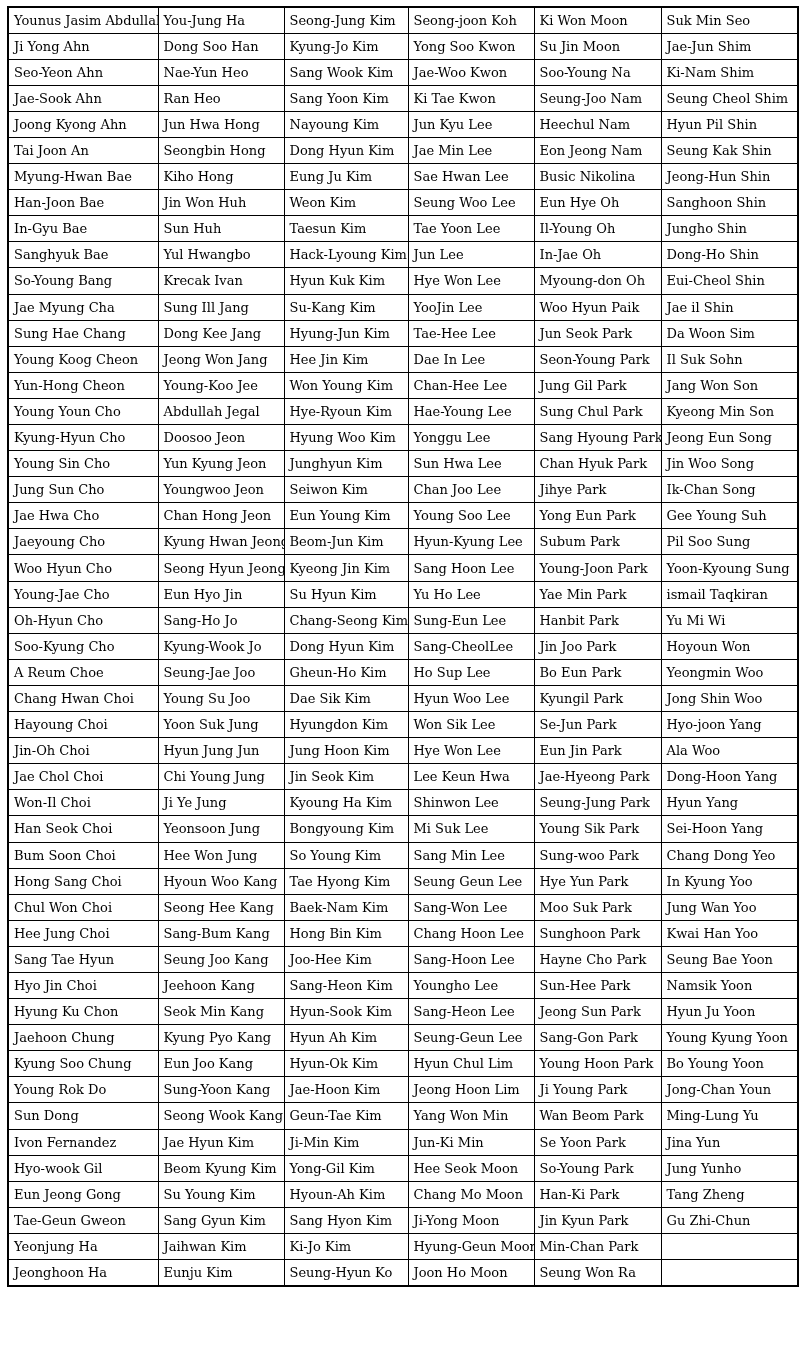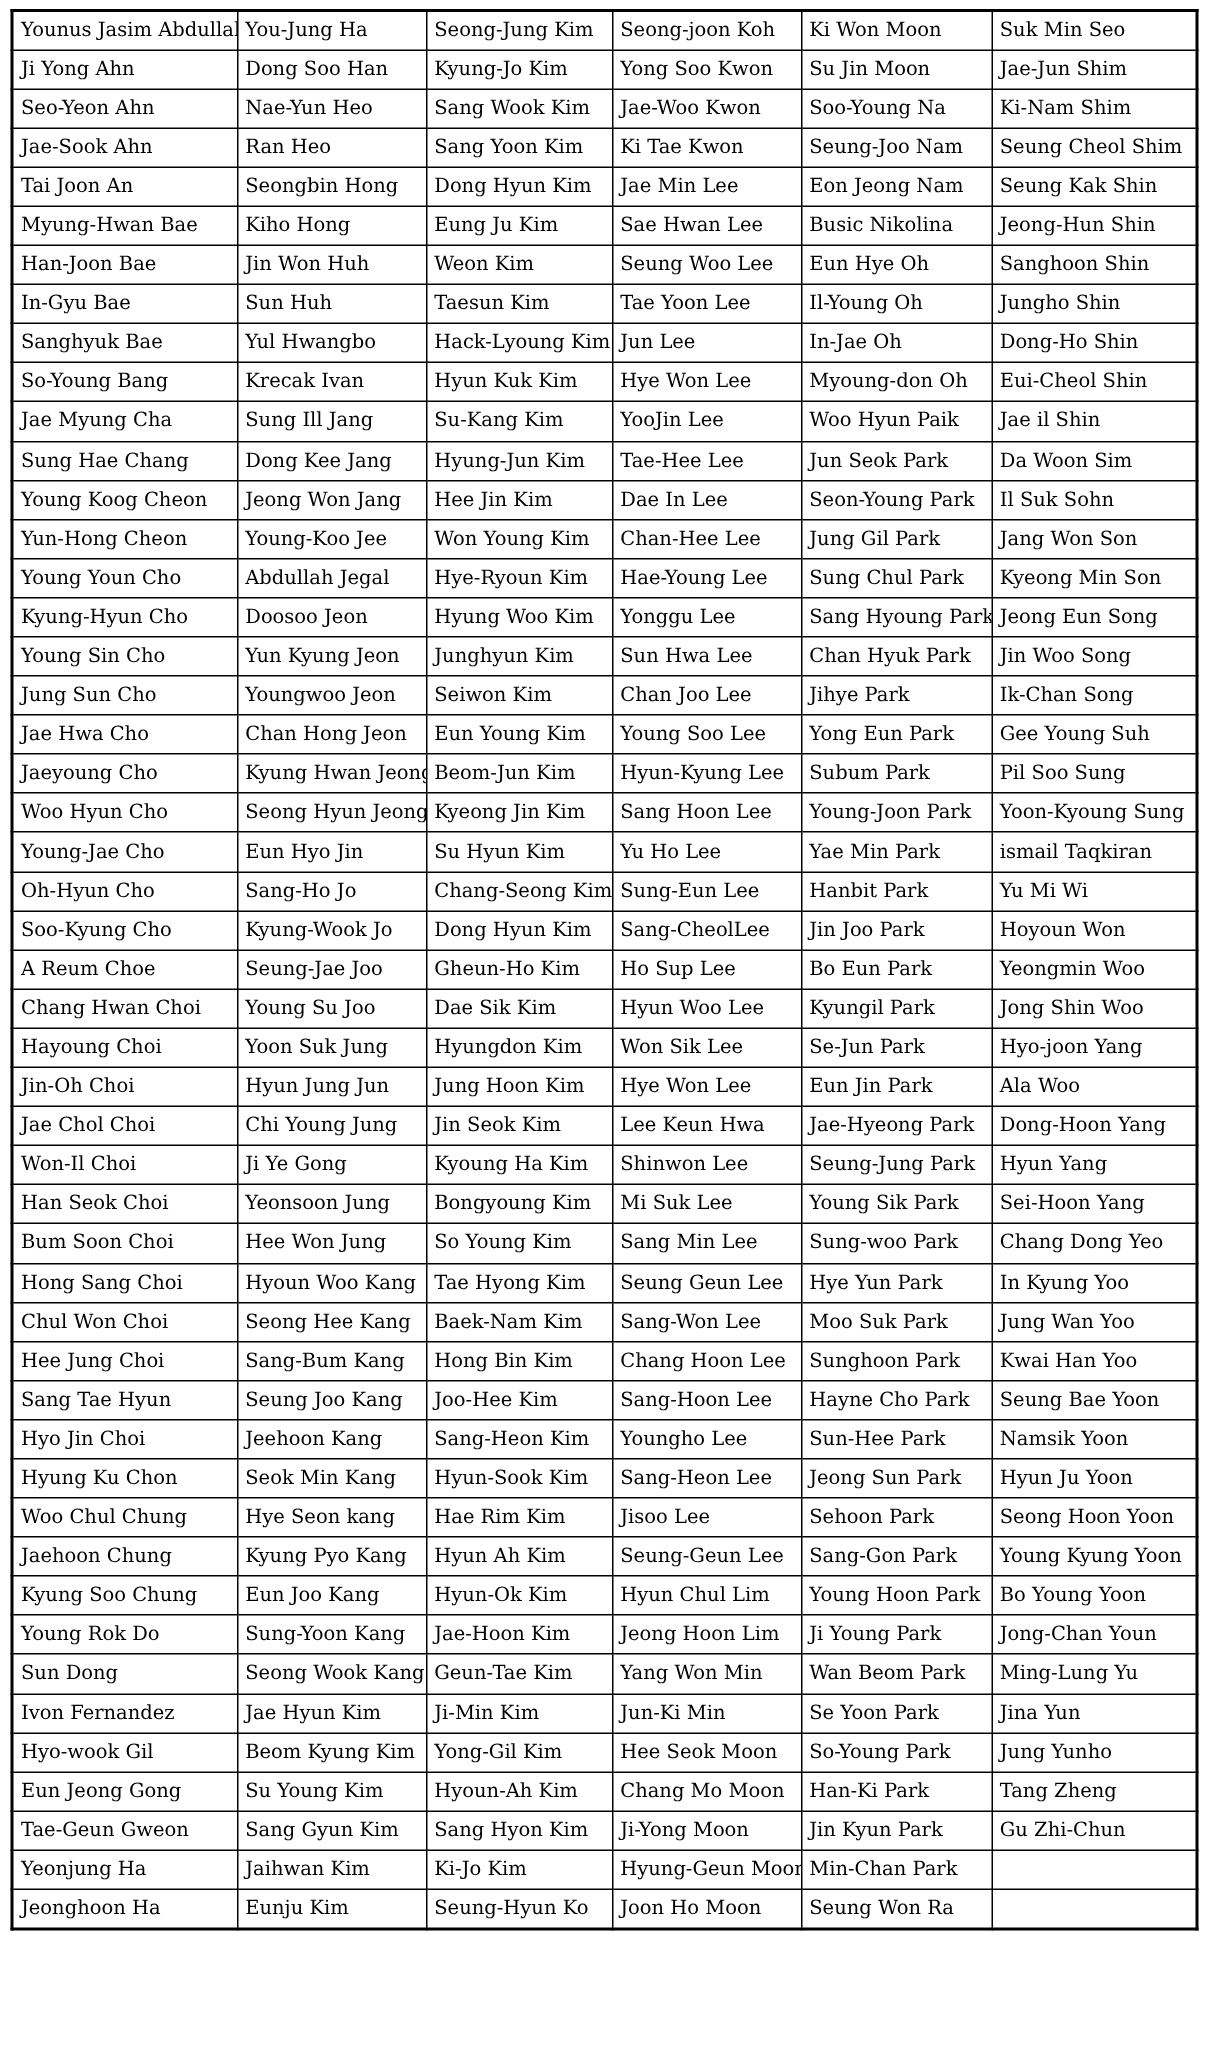--- a/index.html
+++ b/index.html
@@ -78,20 +78,28 @@
         </tr>
         <tr>
           <td>Jae-Sook Ahn</td>
           <td>Ran Heo</td>
           <td>Sang Yoon Kim</td>
           <td>Ki Tae Kwon</td>
           <td>Seung-Joo Nam</td>
           <td>Seung Cheol Shim</td>
         </tr>
         <tr>
+          <td>Joong Kyong Ahn</td>
+          <td>Jun Hwa Hong</td>
+          <td>Nayoung Kim</td>
+          <td>Jun Kyu Lee</td>
+          <td>Heechul Nam</td>
+          <td>Hyun Pil Shin</td>
+        </tr>
+        <tr>
           <td>Tai Joon An</td>
           <td>Seongbin Hong</td>
           <td>Dong Hyun Kim</td>
           <td>Jae Min Lee</td>
           <td>Eon Jeong Nam</td>
           <td>Seung Kak Shin</td>
         </tr>
         <tr>
           <td>Myung-Hwan Bae</td>
           <td>Kiho Hong</td>
@@ -279,21 +287,21 @@
         <tr>
           <td>Jae Chol Choi</td>
           <td>Chi Young Jung</td>
           <td>Jin Seok Kim</td>
           <td>Lee Keun Hwa</td>
           <td>Jae-Hyeong Park</td>
           <td>Dong-Hoon Yang</td>
         </tr>
         <tr>
           <td>Won-Il Choi</td>
-          <td>Ji Ye Gong</td>
+          <td>Ji Ye Jung</td>
           <td>Kyoung Ha Kim</td>
           <td>Shinwon Lee</td>
           <td>Seung-Jung Park</td>
           <td>Hyun Yang</td>
         </tr>
         <tr>
           <td>Han Seok Choi</td>
           <td>Yeonsoon Jung</td>
           <td>Bongyoung Kim</td>
           <td>Mi Suk Lee</td>
@@ -350,28 +358,20 @@
         </tr>
         <tr>
           <td>Hyung Ku Chon</td>
           <td>Seok Min Kang</td>
           <td>Hyun-Sook Kim</td>
           <td>Sang-Heon Lee</td>
           <td>Jeong Sun Park</td>
           <td>Hyun Ju Yoon</td>
         </tr>
         <tr>
-          <td>Woo Chul Chung</td>
-          <td>Hye Seon kang</td>
-          <td>Hae Rim Kim</td>
-          <td>Jisoo Lee</td>
-          <td>Sehoon Park</td>
-          <td>Seong Hoon Yoon</td>
-        </tr>
-        <tr>
           <td>Jaehoon Chung</td>
           <td>Kyung Pyo Kang</td>
           <td>Hyun Ah Kim</td>
           <td>Seung-Geun Lee</td>
           <td>Sang-Gon Park</td>
           <td>Young Kyung Yoon</td>
         </tr>
         <tr>
           <td>Kyung Soo Chung</td>
           <td>Eun Joo Kang</td>

